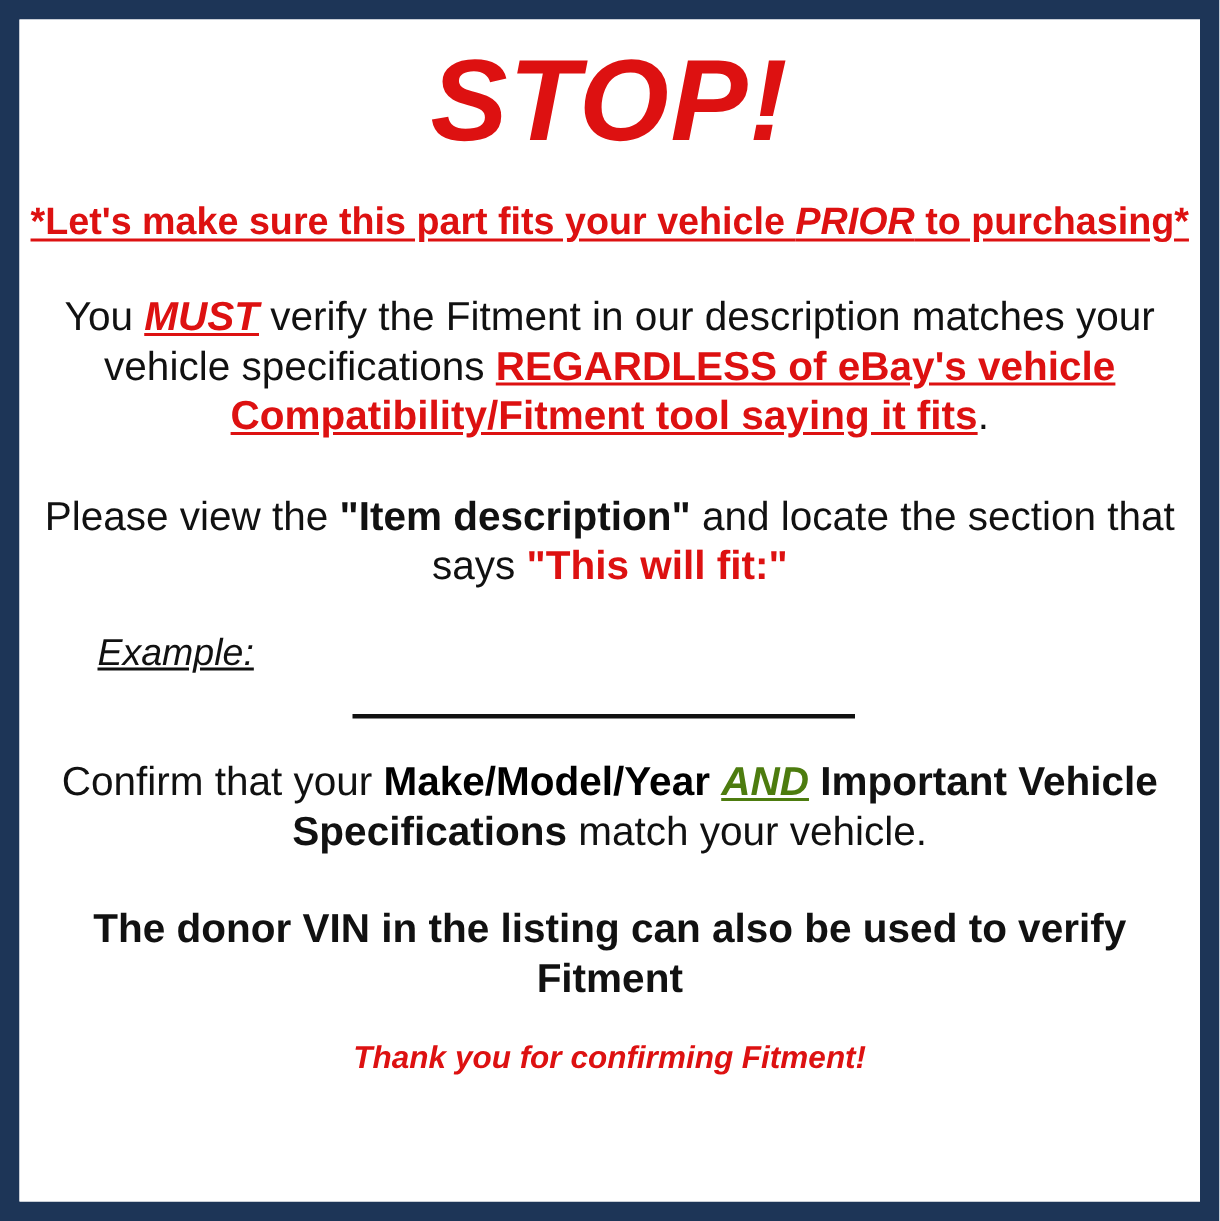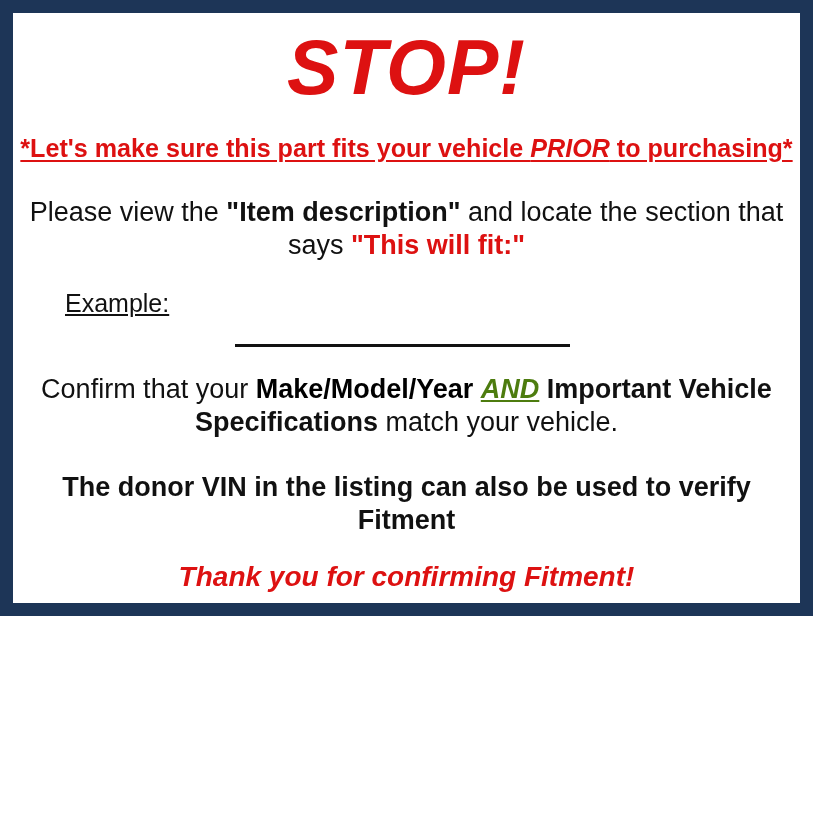--- a/index.html
+++ b/index.html
@@ -12,21 +12,21 @@
     height: 814px;
     background: #ffffff;
     font-family: "Liberation Sans", "DejaVu Sans", sans-serif;
     overflow: hidden;
   }
 
   
   #notice-frame {
     box-sizing: border-box;
     width: 813px;
-    height: 616px;
+    height: 814px;
     border: 13px solid #1d3557;
     background: #ffffff;
     position: relative;
   }
   #notice-body {
     box-sizing: border-box;
     width: 100%;
     height: 100%;
     background: #ffffff;
     padding: 0;
@@ -95,20 +95,21 @@
   .emph-red-b   { color: #dd1111; font-weight: bold; }
 
   
   #example-block {
     text-align: left;
     padding-left: 52px;
     padding-top: 28px;
   }
   #example-label {
     color: #111111;
+    font-style: italic;
     font-size: 25px;
     line-height: 1.1;
     text-decoration: underline;
     text-underline-offset: 2px;
     display: inline-block;
   }
   #example-thiswillfit {
     color: #dd1111;
     font-weight: bold;
     font-size: 28px;
@@ -137,38 +138,41 @@
     background: #111111;
     border: 0;
     margin: 0;
   }
 
   
   #thankyou {
     color: #dd1111;
     font-weight: bold;
     font-style: italic;
-    font-size: 28px;
+    font-size: 21px;
     line-height: 1.1;
     padding-top: 25px;
     text-align: center;
   }
 </style>
 </head>
 <body>
 
 <div id="notice-frame" style="border-color: rgb(29, 53, 87); background: rgb(255, 255, 255);">
   <div id="notice-body">
 
     <div id="headline-stop" style="color: rgb(221, 17, 17);">STOP!</div>
 
     <div id="subheadline" style="color: rgb(221, 17, 17);">
       <span>*Let's make sure this part fits your vehicle </span><span class="i">PRIOR</span><span> to purchasing*</span>
     </div>
 
+    <div id="para-must" class="para" style="color: rgb(17, 17, 17);">
+      <span>You </span><span class="emph-red-bi-u" style="color: rgb(221, 17, 17);">MUST</span><span> verify the Fitment in our description matches your vehicle specifications </span><span class="emph-red-b-u" style="color: rgb(221, 17, 17);">REGARDLESS of eBay's vehicle Compatibility/Fitment tool saying it fits</span><span>.</span>
+    </div>
 
     <div id="para-itemdesc" class="para" style="color: rgb(17, 17, 17);">
       <span>Please view the </span><span class="emph-black-b" style="color: rgb(17, 17, 17);">"Item description"</span><span> and locate the section that says </span><span class="emph-red-b" style="color: rgb(221, 17, 17);">"This will fit:"</span>
     </div>
 
     <div id="example-block">
       <div>
         <span id="example-label" style="color: rgb(17, 17, 17);">Example:</span>
       </div>
     </div>

